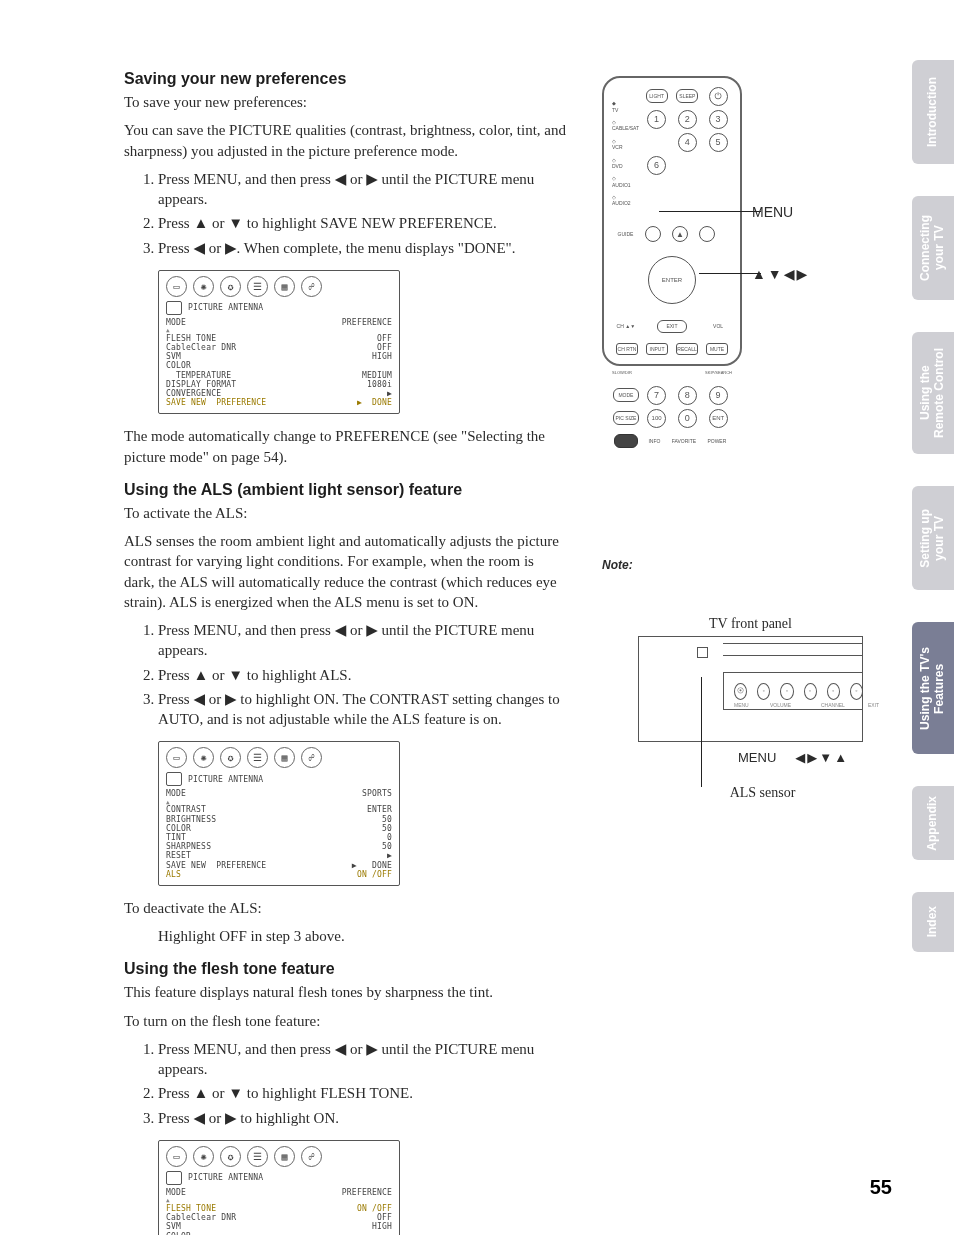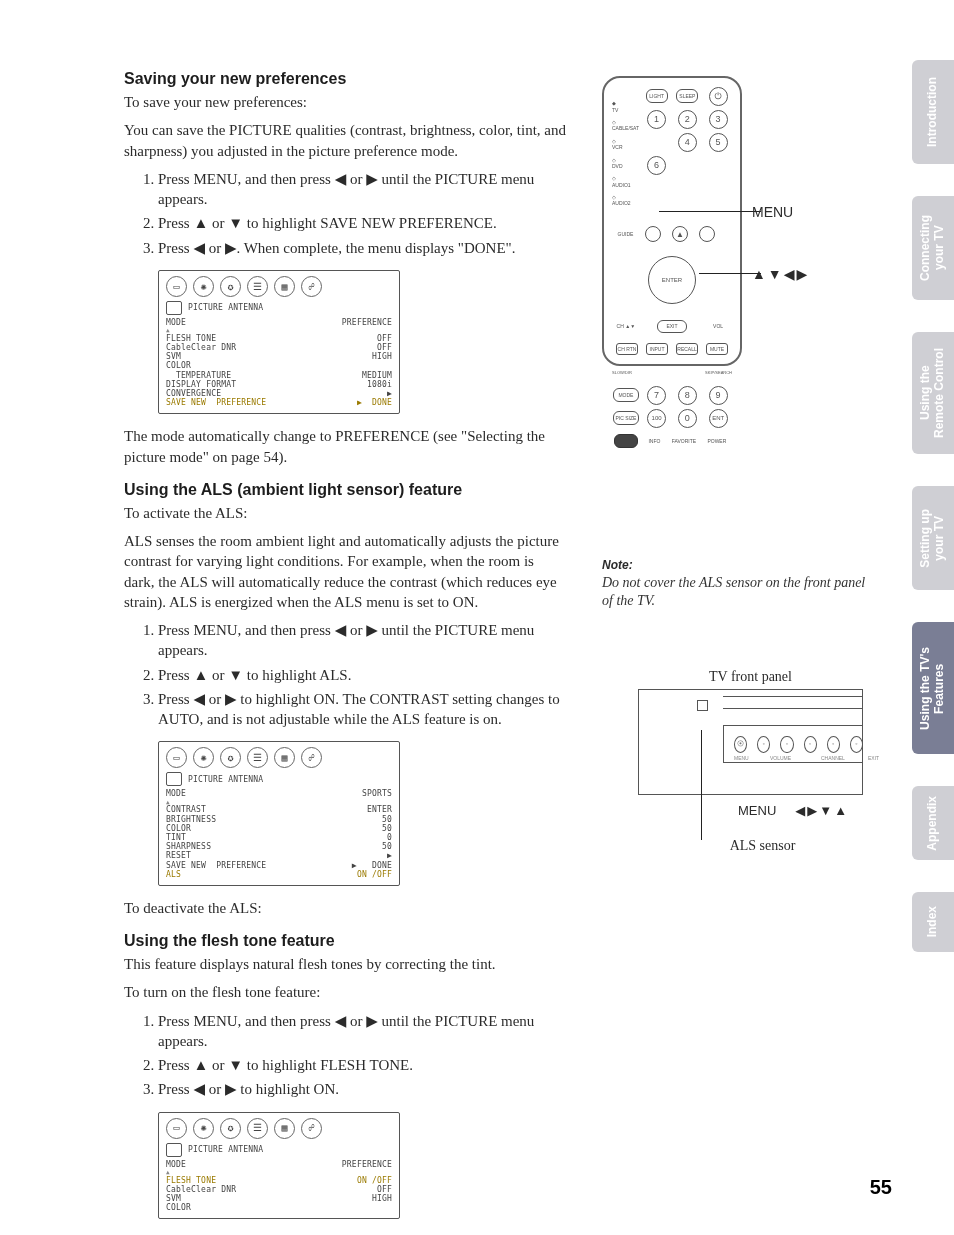--- a/index.html
+++ b/index.html
@@ -202,21 +202,21 @@
     margin: 192px 0 2px 0;
   }
   .note-body {
     font-style: italic;
     font-family: Georgia, serif;
     font-size: 14px;
     line-height: 1.25;
     color: #333;
   }
   .frontpanel {
-    margin-top: 60px;
+    margin-top: 44px;
     width: 225px;
     padding-left: 36px;
   }
   .frontpanel .cap {
     font-family: Georgia, serif;
     font-size: 14px;
     text-align: center;
     margin-bottom: 4px;
   }
   .fp-box {
@@ -339,23 +339,24 @@
         <div class="row"><span>BRIGHTNESS</span><span>50</span></div>
         <div class="row"><span>COLOR</span><span>50</span></div>
         <div class="row"><span>TINT</span><span>0</span></div>
         <div class="row"><span>SHARPNESS</span><span>50</span></div>
         <div class="row"><span>RESET</span><span>▶</span></div>
         <div class="row"><span>SAVE NEW  PREFERENCE</span><span>▶   DONE</span></div>
         <div class="row hl"><span>ALS</span><span>ON /OFF</span></div>
       </div>
 
       <p>To deactivate the ALS:</p>
+      <p style="margin-left:34px;">Highlight OFF in step 3 above.</p>
 
       <h2 class="section" style="margin-top:14px;">Using the flesh tone feature</h2>
-      <p>This feature displays natural flesh tones by correcting the tint.</p>
+      <p>This feature displays natural flesh tones by sharpness the tint.</p>
       <p>To turn on the flesh tone feature:</p>
       <ol class="steps">
         <li>Press MENU, and then press ◀ or ▶ until the PICTURE menu appears.</li>
         <li>Press ▲ or ▼ to highlight FLESH TONE.</li>
         <li>Press ◀ or ▶ to highlight ON.</li>
       </ol>
 
       <div class="menu-ss">
         <div class="icon-row">
           <div class="ic">▭</div>
@@ -485,21 +486,20 @@
         </div>
         <div class="leader" style="top:135px; left:57px; width:102px;"></div>
         <div class="remote-labels">
           <div style="position:absolute;top:128px;">MENU</div>
           <div style="position:absolute;top:190px;letter-spacing:2px;font-weight:400;">▲▼◀▶</div>
         </div>
         <div class="leader" style="top:197px; left:97px; width:62px;"></div>
       </div>
 
       <div class="note-hd">Note:</div>
-      <div class="note-body">Do not cover the ALS sensor on the front panel of the TV.</div>
 
       <div class="frontpanel">
         <div class="cap">TV front panel</div>
         <div class="fp-box">
           <div class="fp-sq"></div>
           <div class="fp-line"></div>
           <div style="position:absolute;left:84px;right:-1px;top:18px;border-top:1.3px solid #555;"></div>
           <div class="fp-strip">
             <div class="dot">⦿</div>
             <div class="dot">◦</div>

